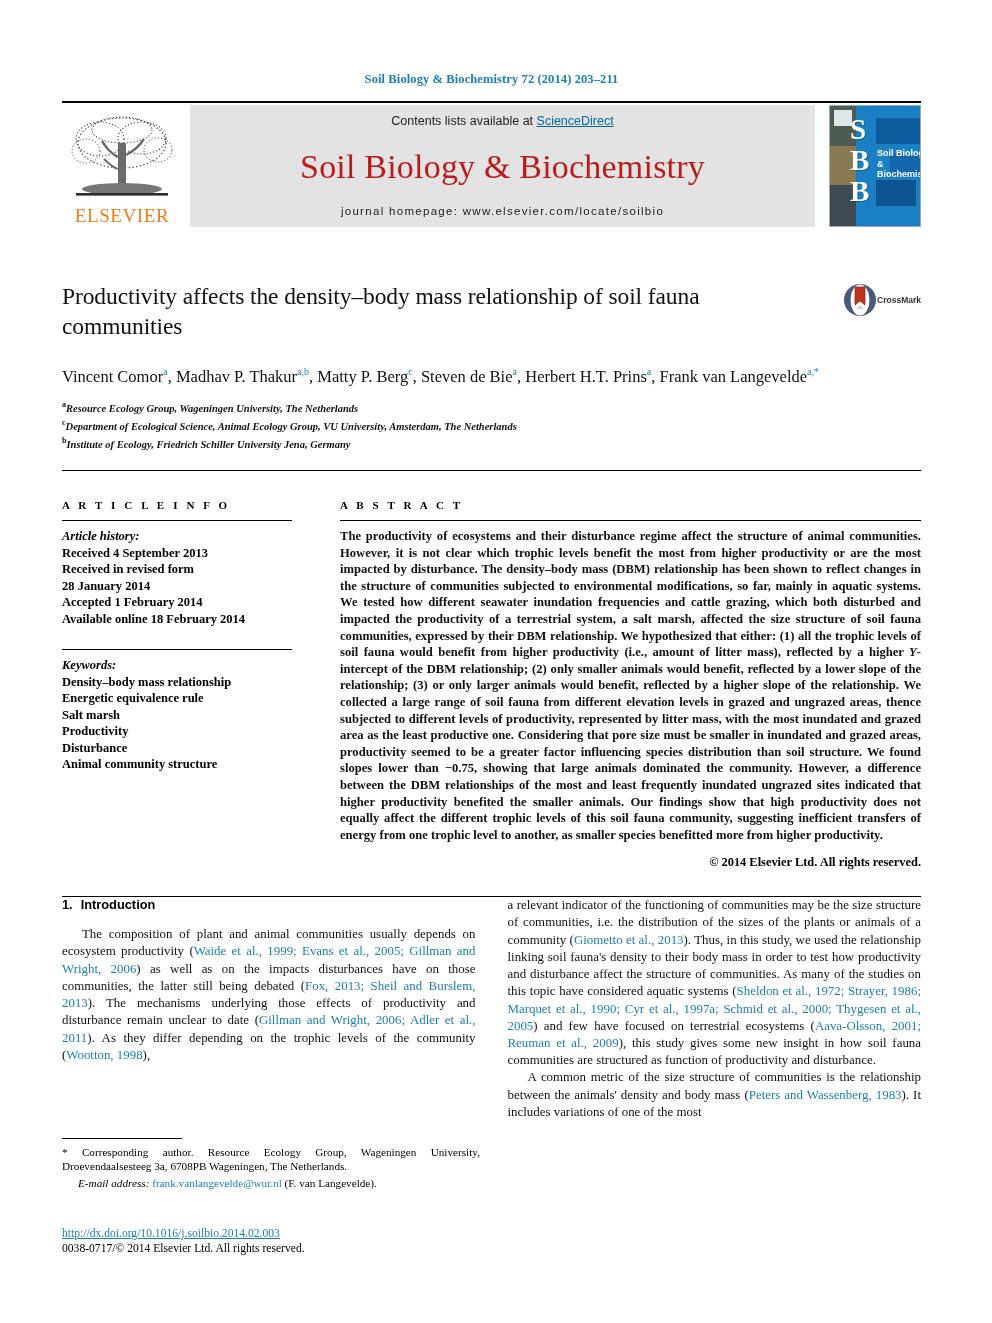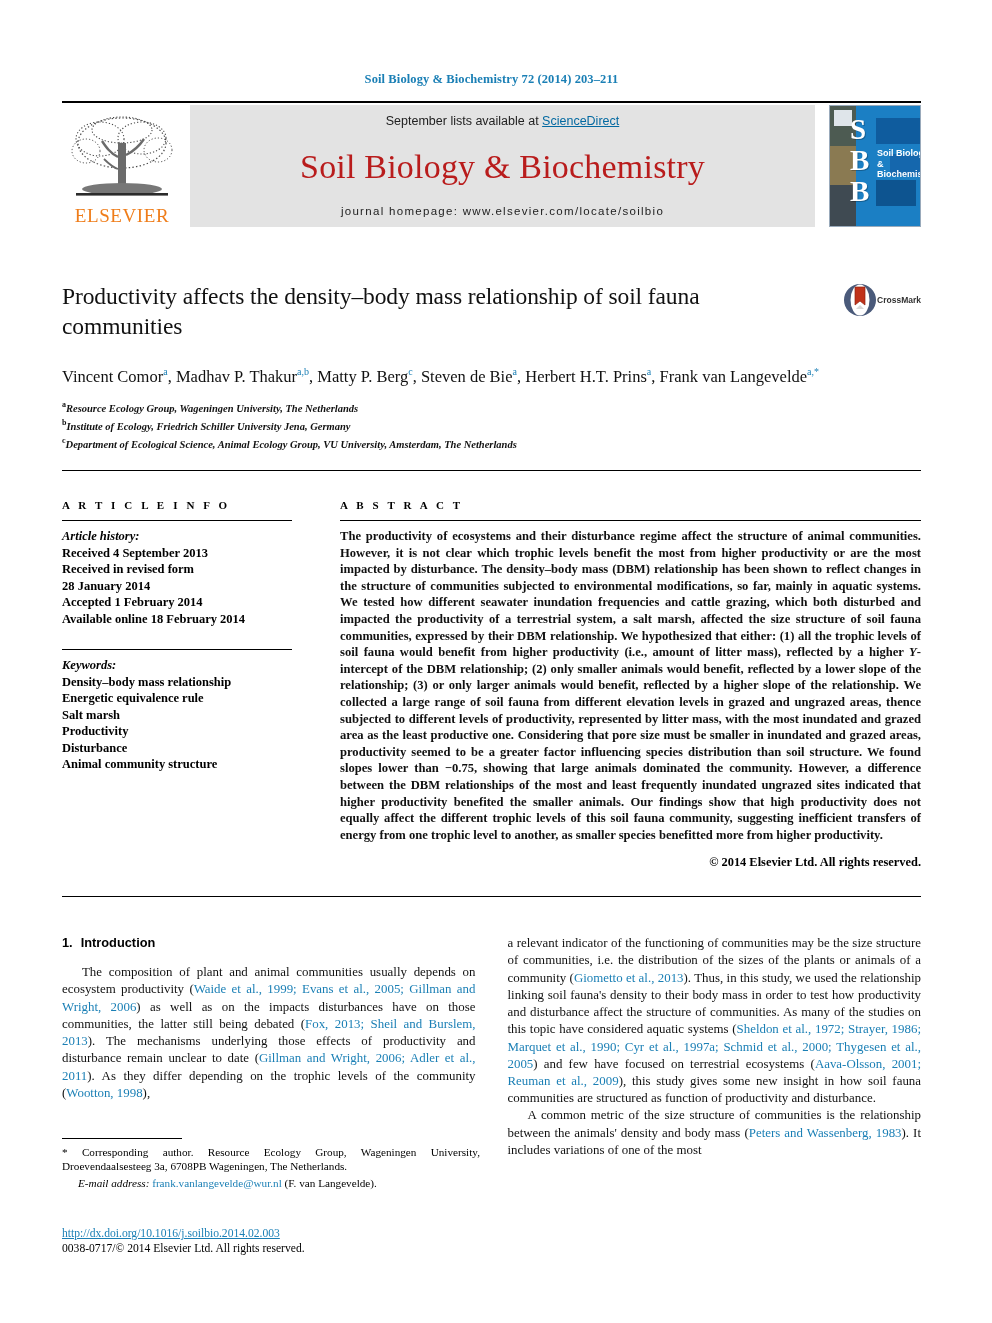--- a/index.html
+++ b/index.html
@@ -213,21 +213,20 @@
     margin-top: 12px;
     text-align: right;
     font-size: 12.4px;
     font-weight: bold;
   }
 
   
   .body-rule { border-top: 1.4px solid #000; margin-top: 26px; }
   .body-area {
     display: flex;
-    margin-top: 38px;
     gap: 32px;
   }
   .bcol { flex: 1 1 0; min-width: 0; }
   .h-sec {
     font-family: "Liberation Sans", sans-serif;
     font-size: 12.8px;
     font-weight: bold;
     margin: 0 0 14px 0;
   }
   .h-sec .num { margin-right: 8px; }
@@ -300,21 +299,21 @@
           <path d="M52 56 C46 54 42 50 38 46" stroke="#6b6b6b" stroke-width="1.8" fill="none"></path>
           <ellipse cx="56" cy="76" rx="40" ry="6" fill="#777"></ellipse>
           <rect x="10" y="80" width="92" height="2.6" fill="#2b2b2b"></rect>
         </g>
       </svg>
       <div class="elsevier-word">ELSEVIER</div>
     </div>
 
     <div class="journal-band">
       <div class="contents-line">
-        <span>September lists available at </span><span class="sd">ScienceDirect</span>
+        <span>Contents lists available at </span><span class="sd">ScienceDirect</span>
       </div>
       <div class="journal-title">Soil Biology &amp; Biochemistry</div>
       <div class="homepage-line">journal homepage: www.elsevier.com/locate/soilbio</div>
     </div>
 
     <div class="cover">
       <div class="cover-inner">
         <div class="cover-strip" style="top:0;height:33%;background:#4d5b52"></div>
         <div class="cover-strip" style="top:33%;height:33%;background:#8a7a52"></div>
         <div class="cover-strip" style="top:66%;height:34%;background:#3f4a52"></div>
@@ -344,22 +343,22 @@
       </svg>
       <span class="crossmark-label">CrossMark</span>
     </div>
 
     <div class="authors">
       Vincent Comor<sup>a</sup>, Madhav P. Thakur<sup>a,b</sup>, Matty P. Berg<sup>c</sup>, Steven de Bie<sup>a</sup>, Herbert H.T. Prins<sup>a</sup>, Frank van Langevelde<sup>a,*</sup>
     </div>
 
     <div class="affils">
       <div><sup>a</sup><span>Resource Ecology Group, Wageningen University, The Netherlands</span></div>
+      <div><sup>c</sup><span>Department of Ecological Science, Animal Ecology Group, VU University, Amsterdam, The Netherlands</span></div>
       <div><sup>b</sup><span>Institute of Ecology, Friedrich Schiller University Jena, Germany</span></div>
-      <div><sup>c</sup><span>Department of Ecological Science, Animal Ecology Group, VU University, Amsterdam, The Netherlands</span></div>
     </div>
   </div>
 
   <div class="big-rule"></div>
 
   <div class="info-area">
 
     <div class="info-col">
       <div class="sec-head">A R T I C L E  I N F O</div>
       <div class="thin-rule"></div>

